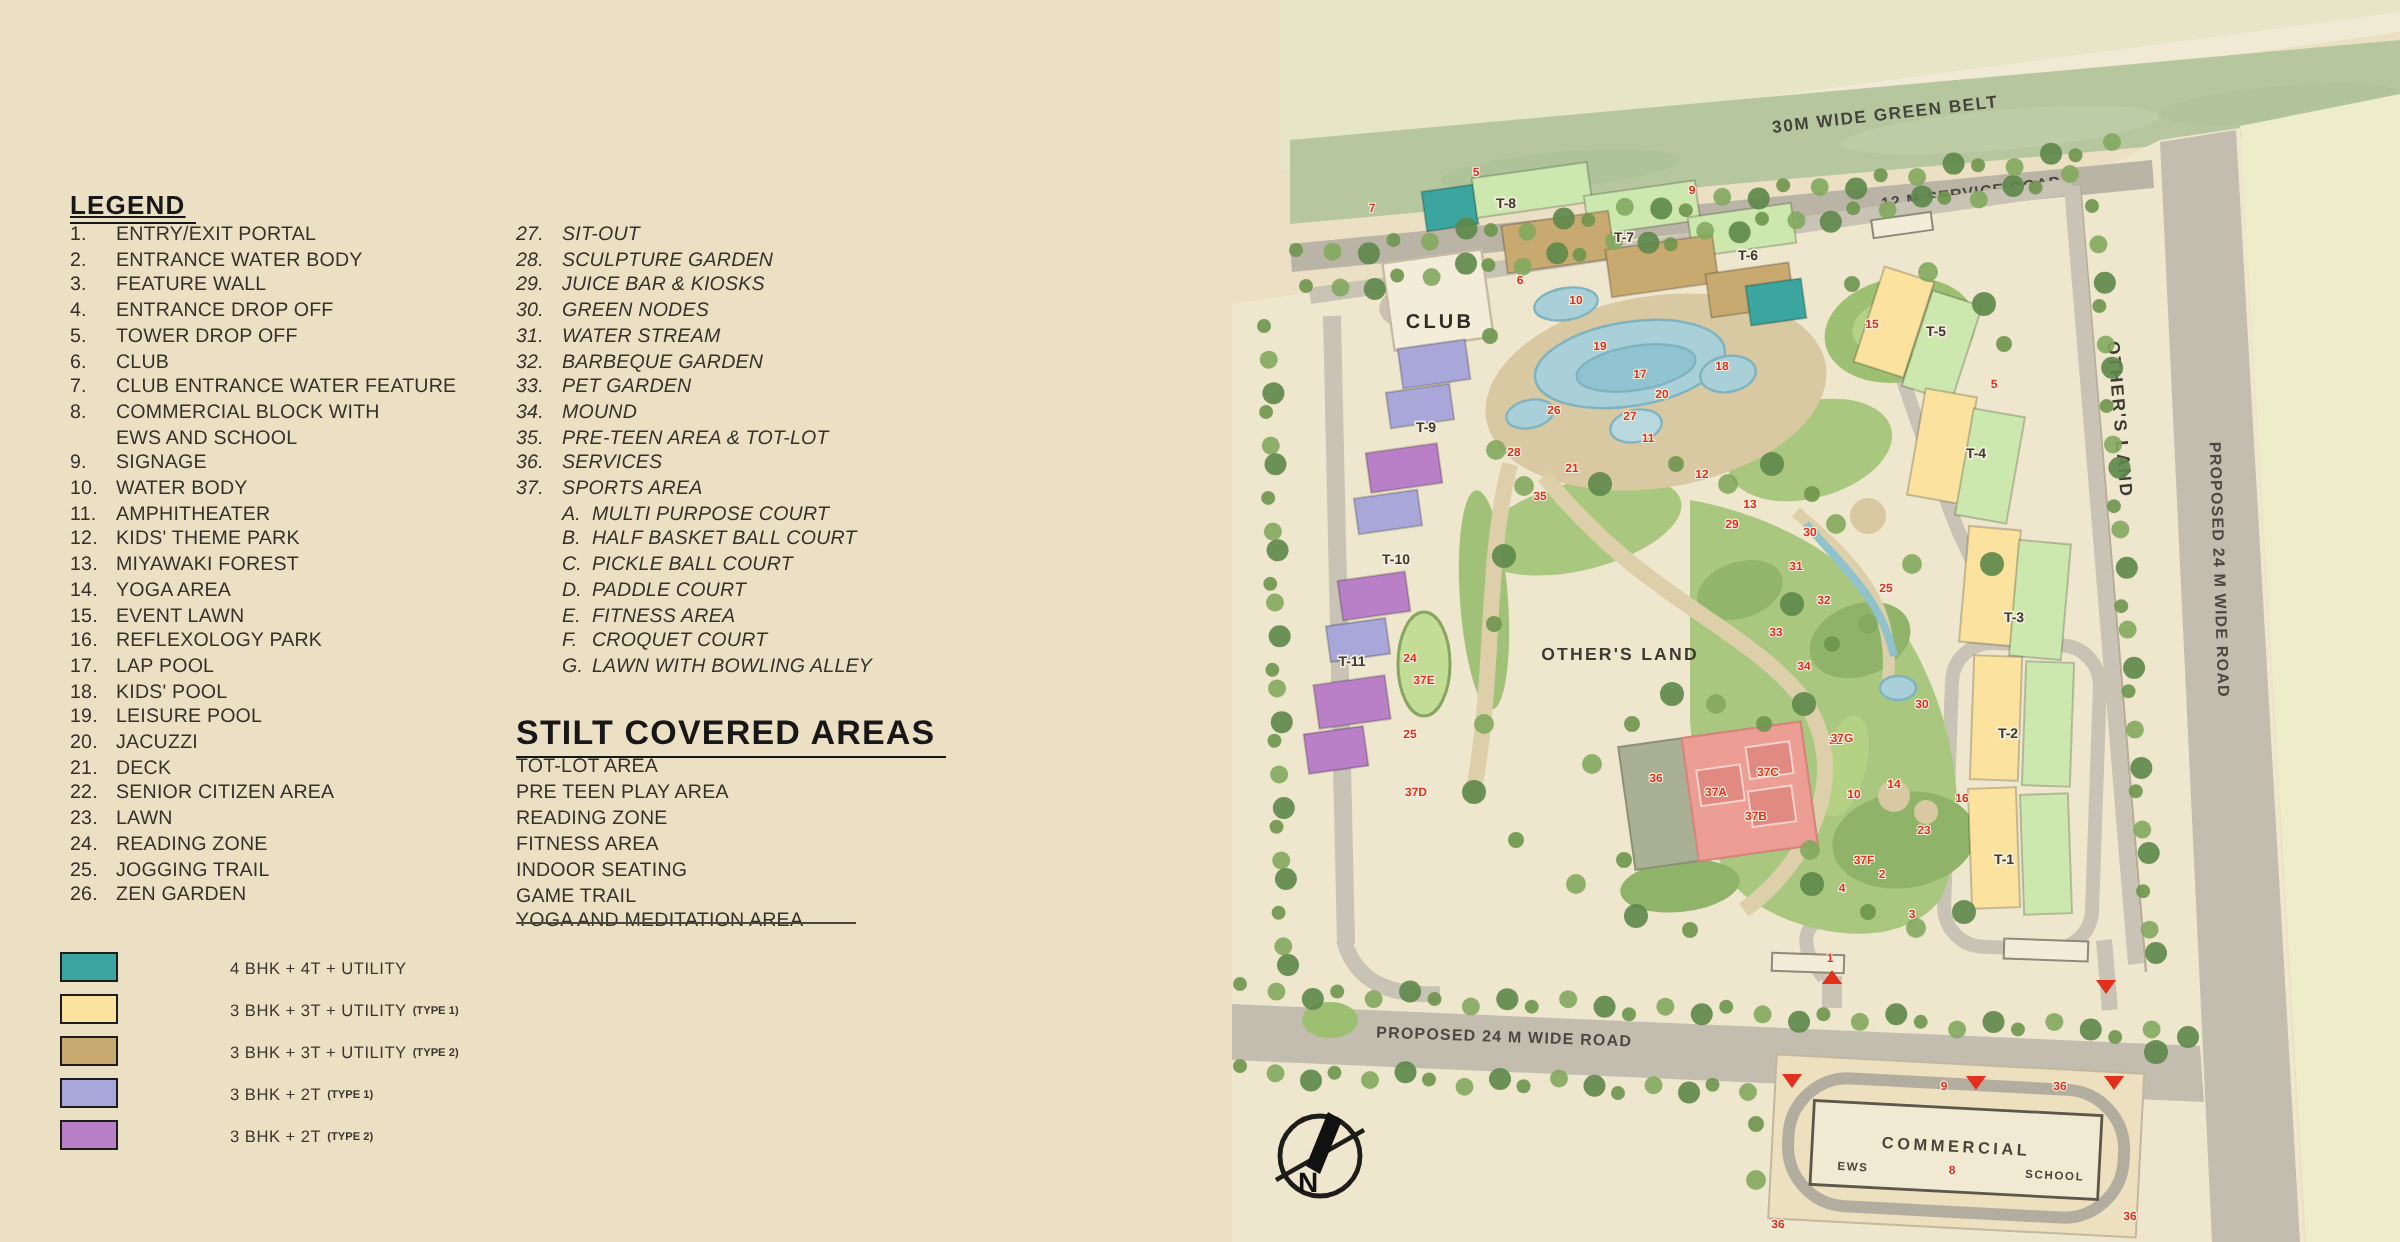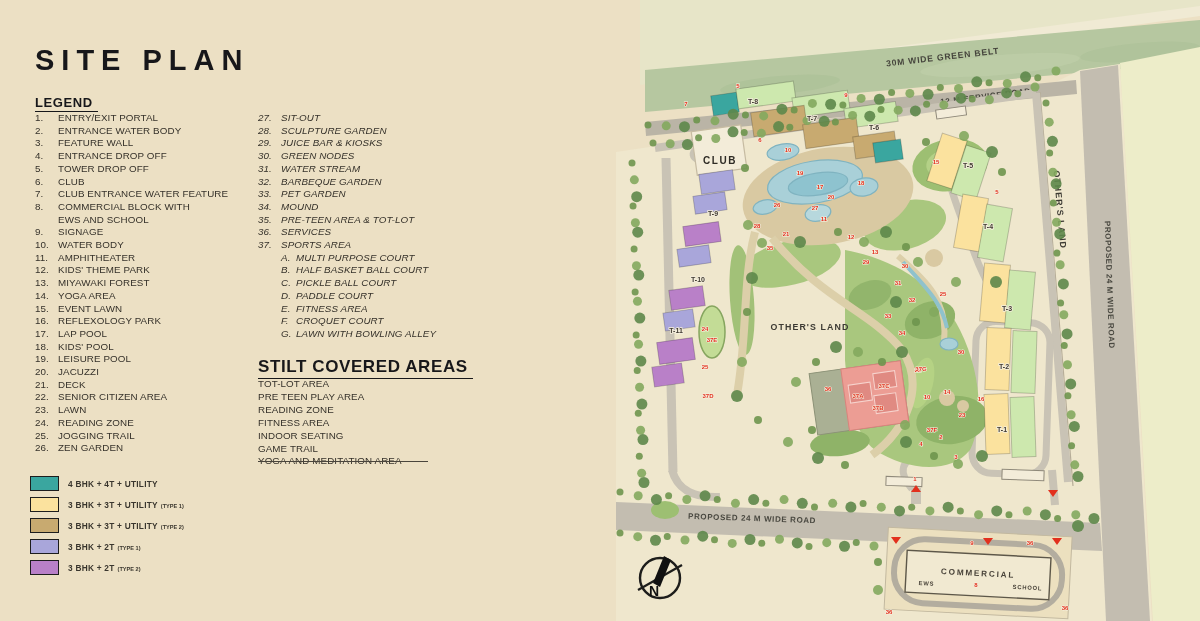--- a/index.html
+++ b/index.html
@@ -2,52 +2,51 @@
 <html><head>
 <meta charset="utf-8">
 <style>
   html,body{margin:0;padding:0;background:#ece0c4;}
   #stage{position:relative;width:1200px;height:621px;background:#ece0c4;overflow:hidden;
          font-family:"Liberation Sans",sans-serif;}
   .title{position:absolute;left:35px;top:44px;font-size:29px;font-weight:700;
          letter-spacing:7px;color:#17171a;}
   .sec-head{position:absolute;font-weight:700;color:#17171a;letter-spacing:.6px;
          border-bottom:1.6px solid #17171a;padding-bottom:1px;padding-right:5px;}
-  #legend-head{left:35px;top:95px;font-size:13px;}
+  #legend-head{left:35px;top:95px;font-size:13px;text-decoration:underline;}
   #stilt-head{left:258px;top:357px;font-size:17px;}
   .col{position:absolute;font-size:9.8px;color:#35312a;line-height:12.7px;letter-spacing:.1px;}
   #col1{left:35px;top:112px;width:225px;}
   #col2{left:258px;top:112px;width:195px;font-style:italic;}
   #stilt-list{left:258px;top:378px;width:190px;line-height:12.9px;}
   .row{display:flex;}
   .row .num{width:23px;flex:none;}
   .row.sub{padding-left:23px;}
   .row.sub .num{width:15px;}
   .rule{position:absolute;left:258px;top:461px;width:170px;border-top:1.2px solid #4a453c;}
   #key{position:absolute;left:30px;top:473px;}
   .krow{display:flex;align-items:center;height:21px;}
   .sw{width:29px;height:15px;border:1.7px solid #1d1d1d;margin-right:9px;flex:none;box-sizing:border-box;}
-  .klbl{font-size:8.3px;font-weight:700;color:#3a362e;letter-spacing:.25px;}
+  .klbl{font-size:8.3px;font-weight:400;color:#3a362e;letter-spacing:.25px;margin-left:47px;}
   .ktype{font-size:5.6px;font-weight:700;color:#3a362e;margin-left:3px;padding-top:2px;}
   svg text{text-anchor:middle;}
   .rd{font-size:8.6px;font-weight:700;fill:#45443c;letter-spacing:.8px;}
   .rd2{font-size:8px;font-weight:700;fill:#4a4941;letter-spacing:.6px;}
   .ol{font-size:8.8px;font-weight:700;fill:#3c3a33;letter-spacing:1.1px;}
   .club{font-size:10px;font-weight:700;fill:#2f2c26;letter-spacing:1.6px;}
   .com{font-size:8.2px;font-weight:700;fill:#4a443a;letter-spacing:1.8px;}
   .smalltxt{font-size:5.8px;font-weight:700;fill:#4a443a;letter-spacing:.8px;}
   .tw{font-size:7px;font-weight:700;fill:#3f3a31;paint-order:stroke;stroke:#f4eedd;stroke-width:1.6px;}
   .mk{font-size:6px;font-weight:700;fill:#e2301d;paint-order:stroke;stroke:#f7f2e2;stroke-width:1.1px;}
   .ncompass{font-size:14px;font-weight:700;fill:#111;}
 </style>
 </head>
 <body>
 
 <div id="stage">
-  <div class="title">SITE PLAN</div>
   <div class="sec-head" id="legend-head">LEGEND</div>
   <div class="col" id="col1">
       <div class="row">
         <span class="num">1.</span>
         <span class="lbl">ENTRY/EXIT PORTAL</span>
       </div>
       <div class="row">
         <span class="num">2.</span>
         <span class="lbl">ENTRANCE WATER BODY</span>
       </div>

